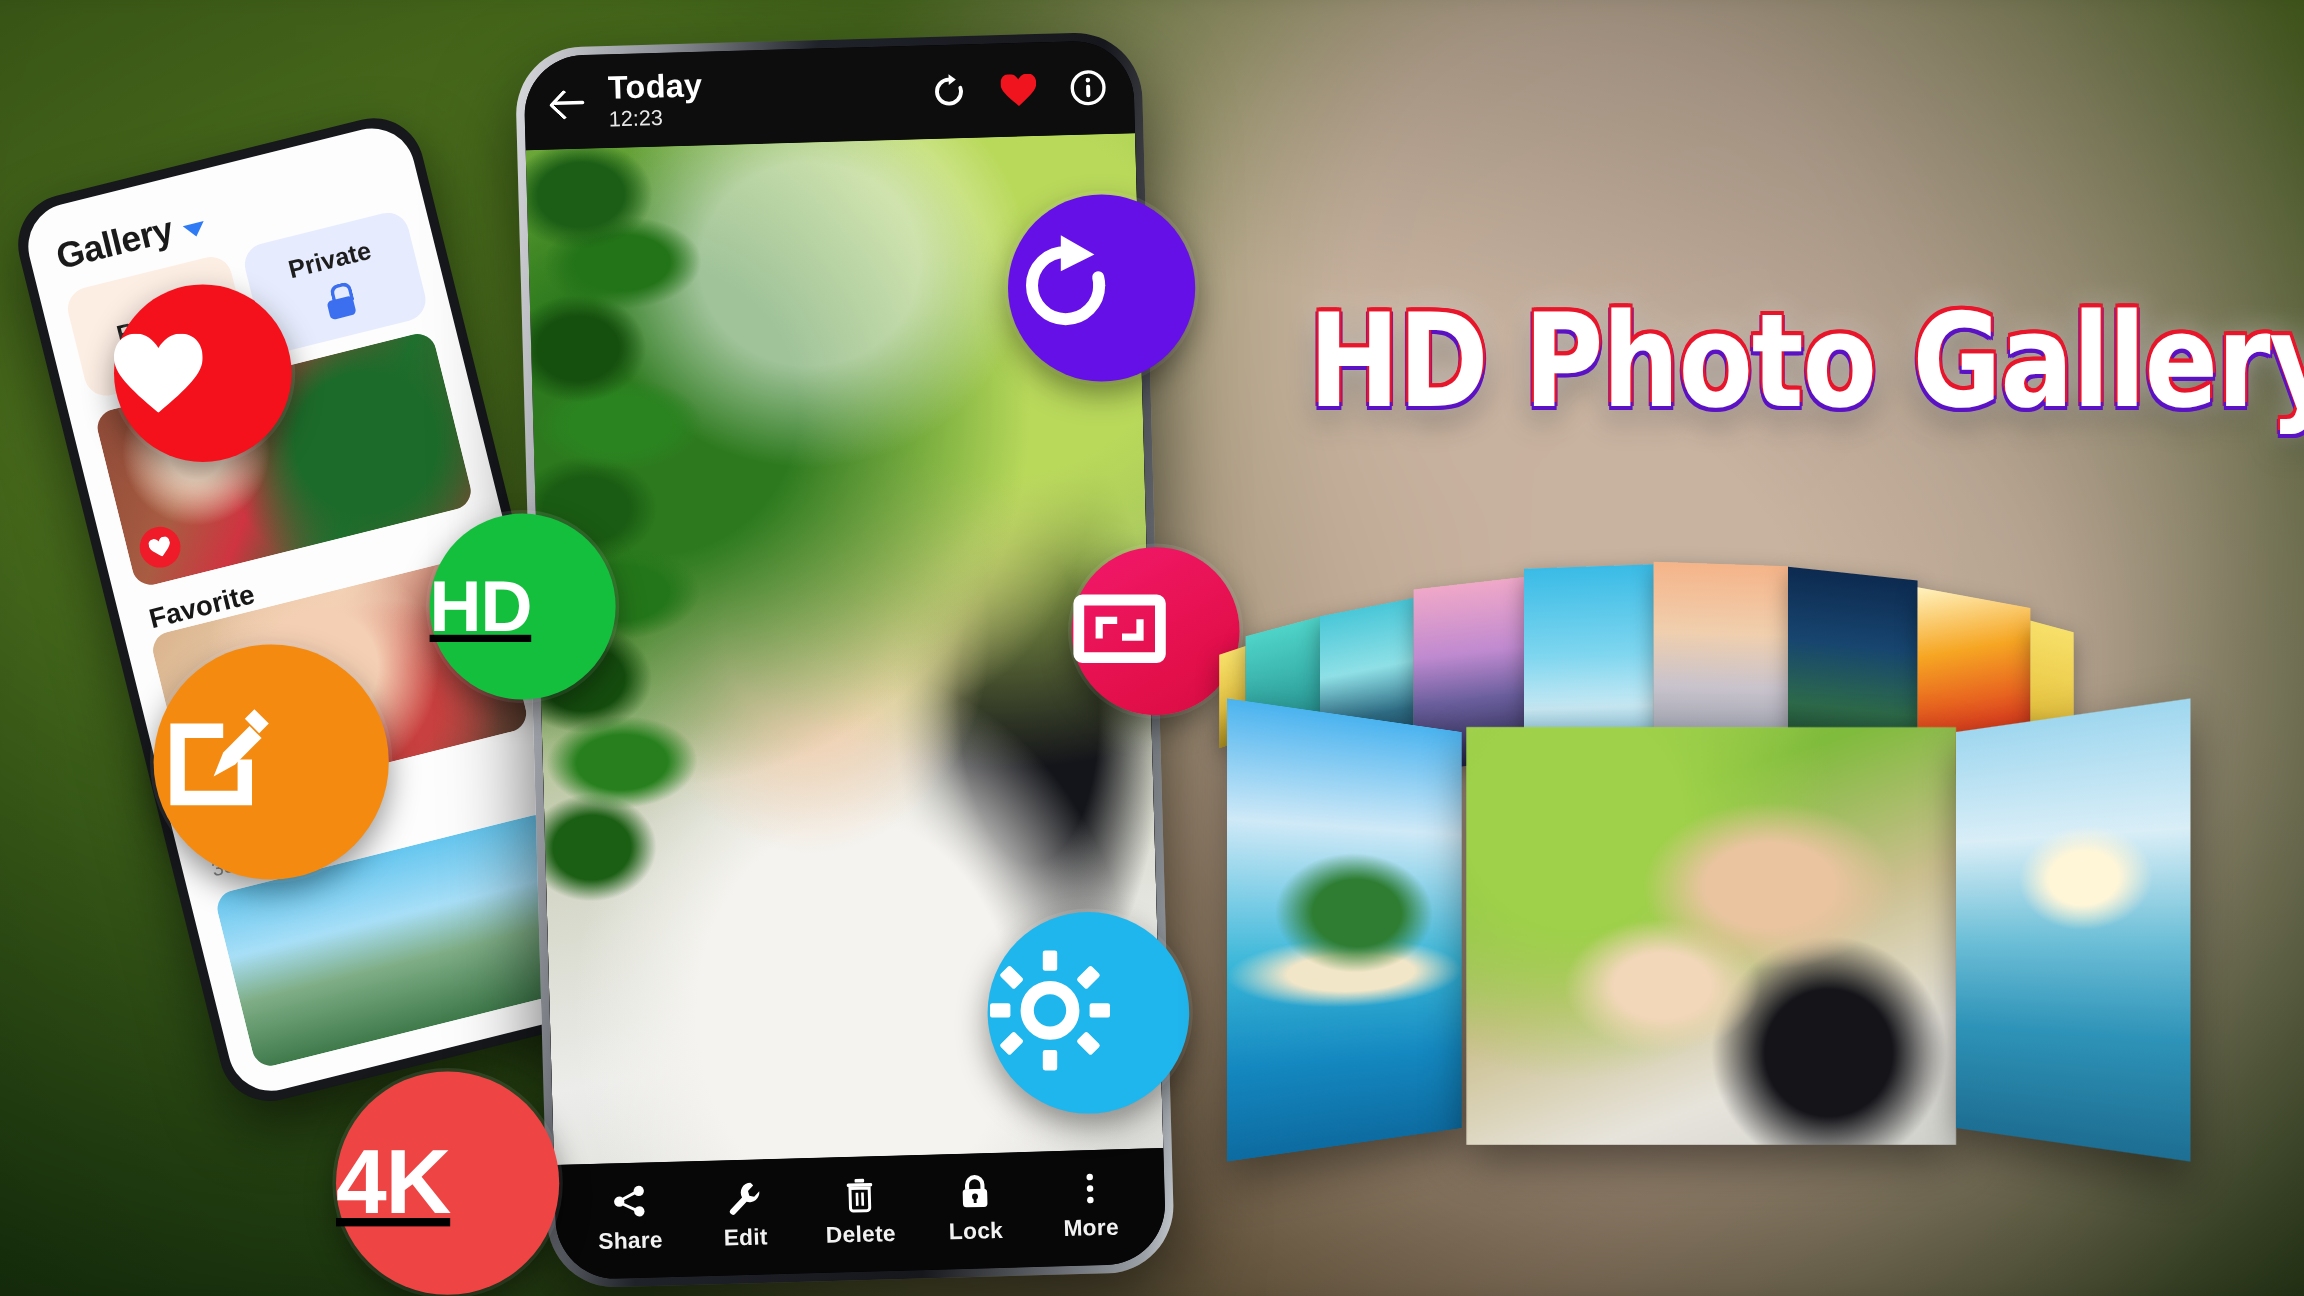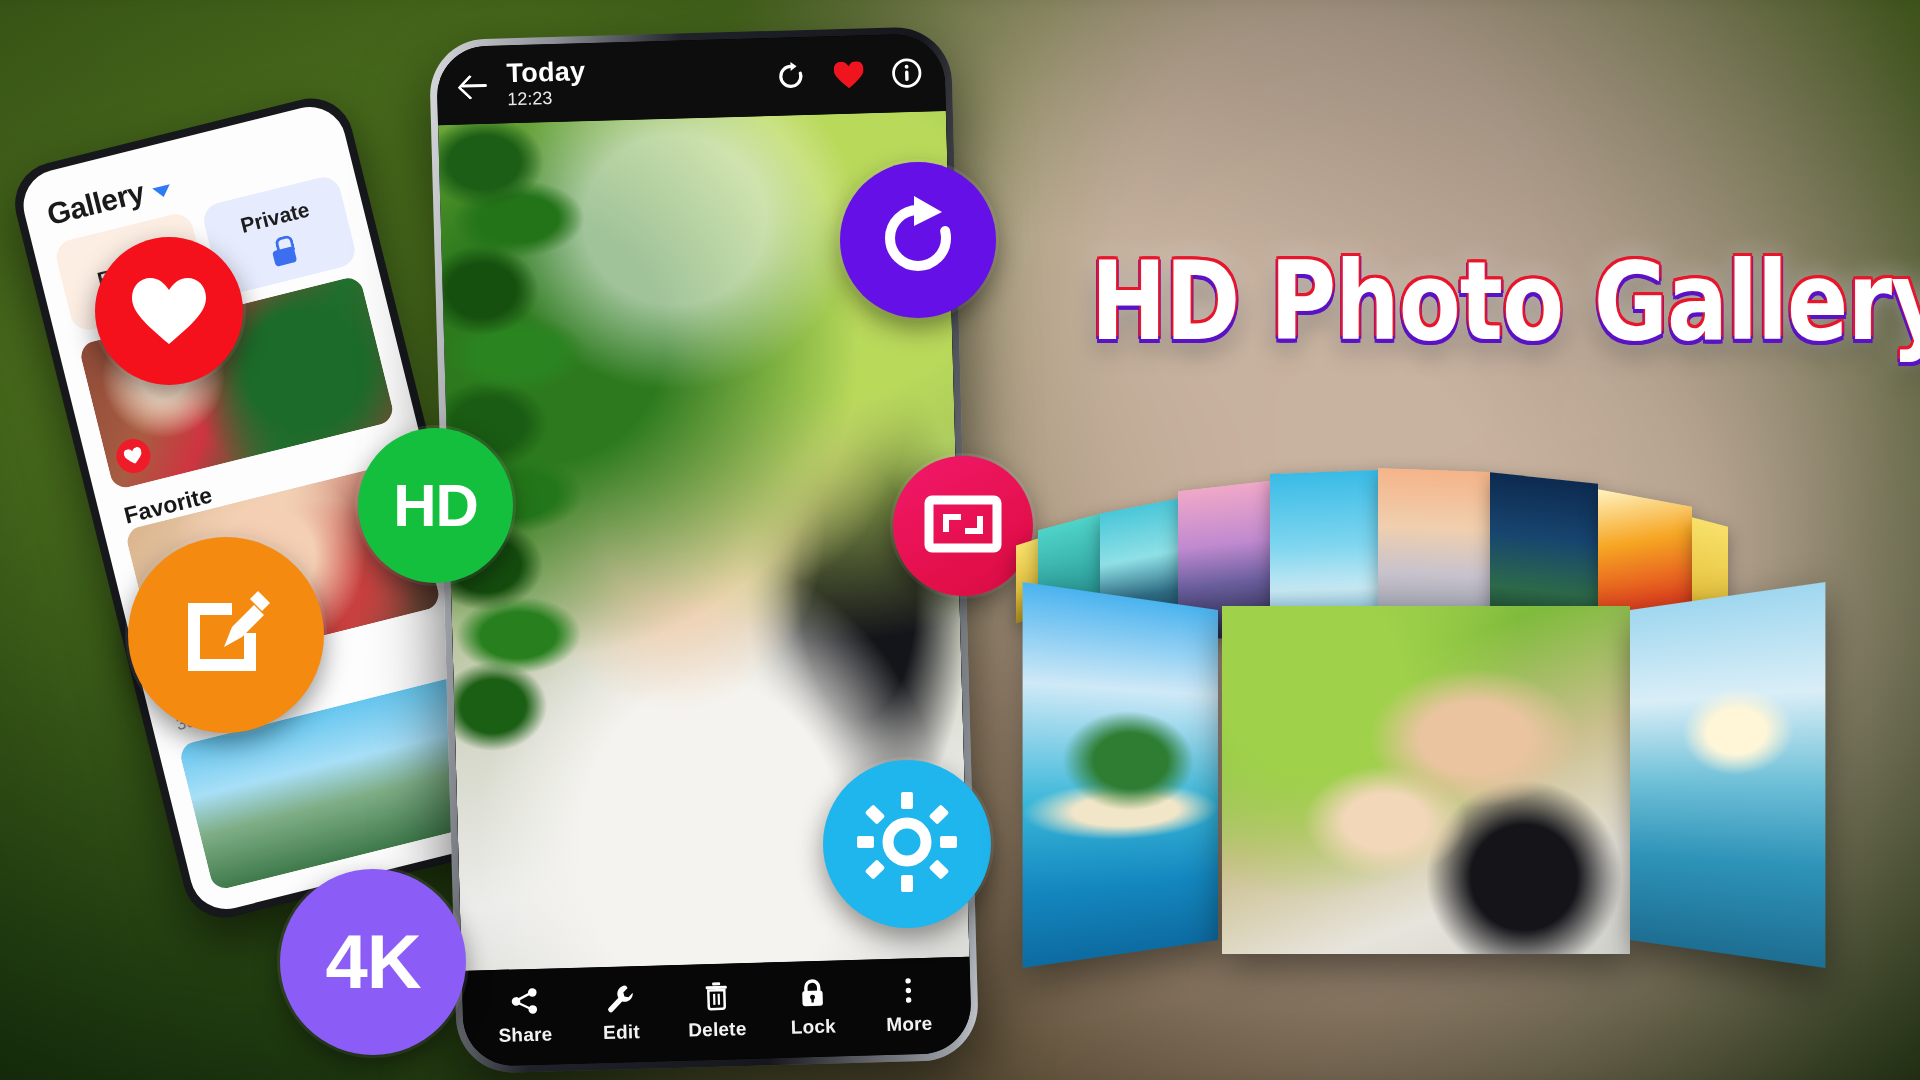--- a/index.html
+++ b/index.html
@@ -102,30 +102,30 @@
       radial-gradient(ellipse 38% 7% at 24% 69%,#154d0e 0 60%,rgba(21,77,14,0) 100%),
       radial-gradient(ellipse 42% 6% at 44% 80%,#27801d 0 60%,rgba(39,128,29,0) 100%),
       radial-gradient(ellipse 36% 7% at 26% 91%,#1b5f14 0 60%,rgba(27,95,20,0) 100%);}
   .toolbar{height:92px;background:#070707;display:flex;align-items:center;
     justify-content:space-around;padding:0 14px 4px;flex:0 0 auto;}
   .tb-item{display:flex;flex-direction:column;align-items:center;gap:7px;width:88px;}
   .tb-ic{height:32px;display:flex;align-items:center;justify-content:center;}
   .tb-label{font-size:19px;font-weight:700;color:#f2f2f2;letter-spacing:.2px;}
 
   
-  .badge{position:absolute;border-radius:50%;display:flex;align-items:center;justify-content:center;
-    box-shadow:0 10px 26px rgba(0,0,0,.42), 0 0 0 3px rgba(255,255,255,.10);}
+  .badge{position:absolute;border-radius:50%;display:flex;align-items:center;
+    box-shadow:0 10px 26px rgba(0,0,0,.42), 0 0 0 3px rgba(255,255,255,.10);text-decoration:underline;}
   .badge .bt{font-weight:700;color:#fff;letter-spacing:-1px;line-height:1;}
   #bHeart{left:95px;top:237px;width:148px;height:148px;background:#f4111c;}
   #bHeart .hshape{width:74px;height:66px;background:#fff;
     clip-path:path("M37 66 C12 45, 0 33, 0 20 C0 8, 8 0, 18.5 0 C26.5 0, 33 5.6, 37 12 C41 5.6, 47.5 0, 55.5 0 C66 0, 74 8, 74 20 C74 33, 62 45, 37 66 Z");}
   #bHD{left:358px;top:428px;width:155px;height:155px;background:#14bf3e;}
   #bHD .bt{font-size:60px;}
   #bEdit{left:128px;top:537px;width:196px;height:196px;background:#f58a10;}
-  #b4K{left:280px;top:869px;width:186px;height:186px;background:#8b5cf6;}
+  #b4K{left:280px;top:893px;width:186px;height:186px;background:#ef4444;}
   #b4K .bt{font-size:76px;}
   #b4K::before{content:"";position:absolute;inset:-52px;border-radius:50%;
     background:radial-gradient(circle,rgba(236,240,228,.72) 0 52%,rgba(236,240,228,0) 72%);z-index:-1;}
   #bRotate{left:840px;top:162px;width:156px;height:156px;background:#6610e8;}
   #bResize{left:893px;top:456px;width:140px;height:140px;
     background:linear-gradient(150deg,#f2196b 0%,#e5104e 60%,#d90c42 100%);}
   #bBright{left:823px;top:760px;width:168px;height:168px;background:#1fb6ee;}
 
   
   #headline{position:absolute;left:1063px;top:248px;width:790px;text-align:center;

